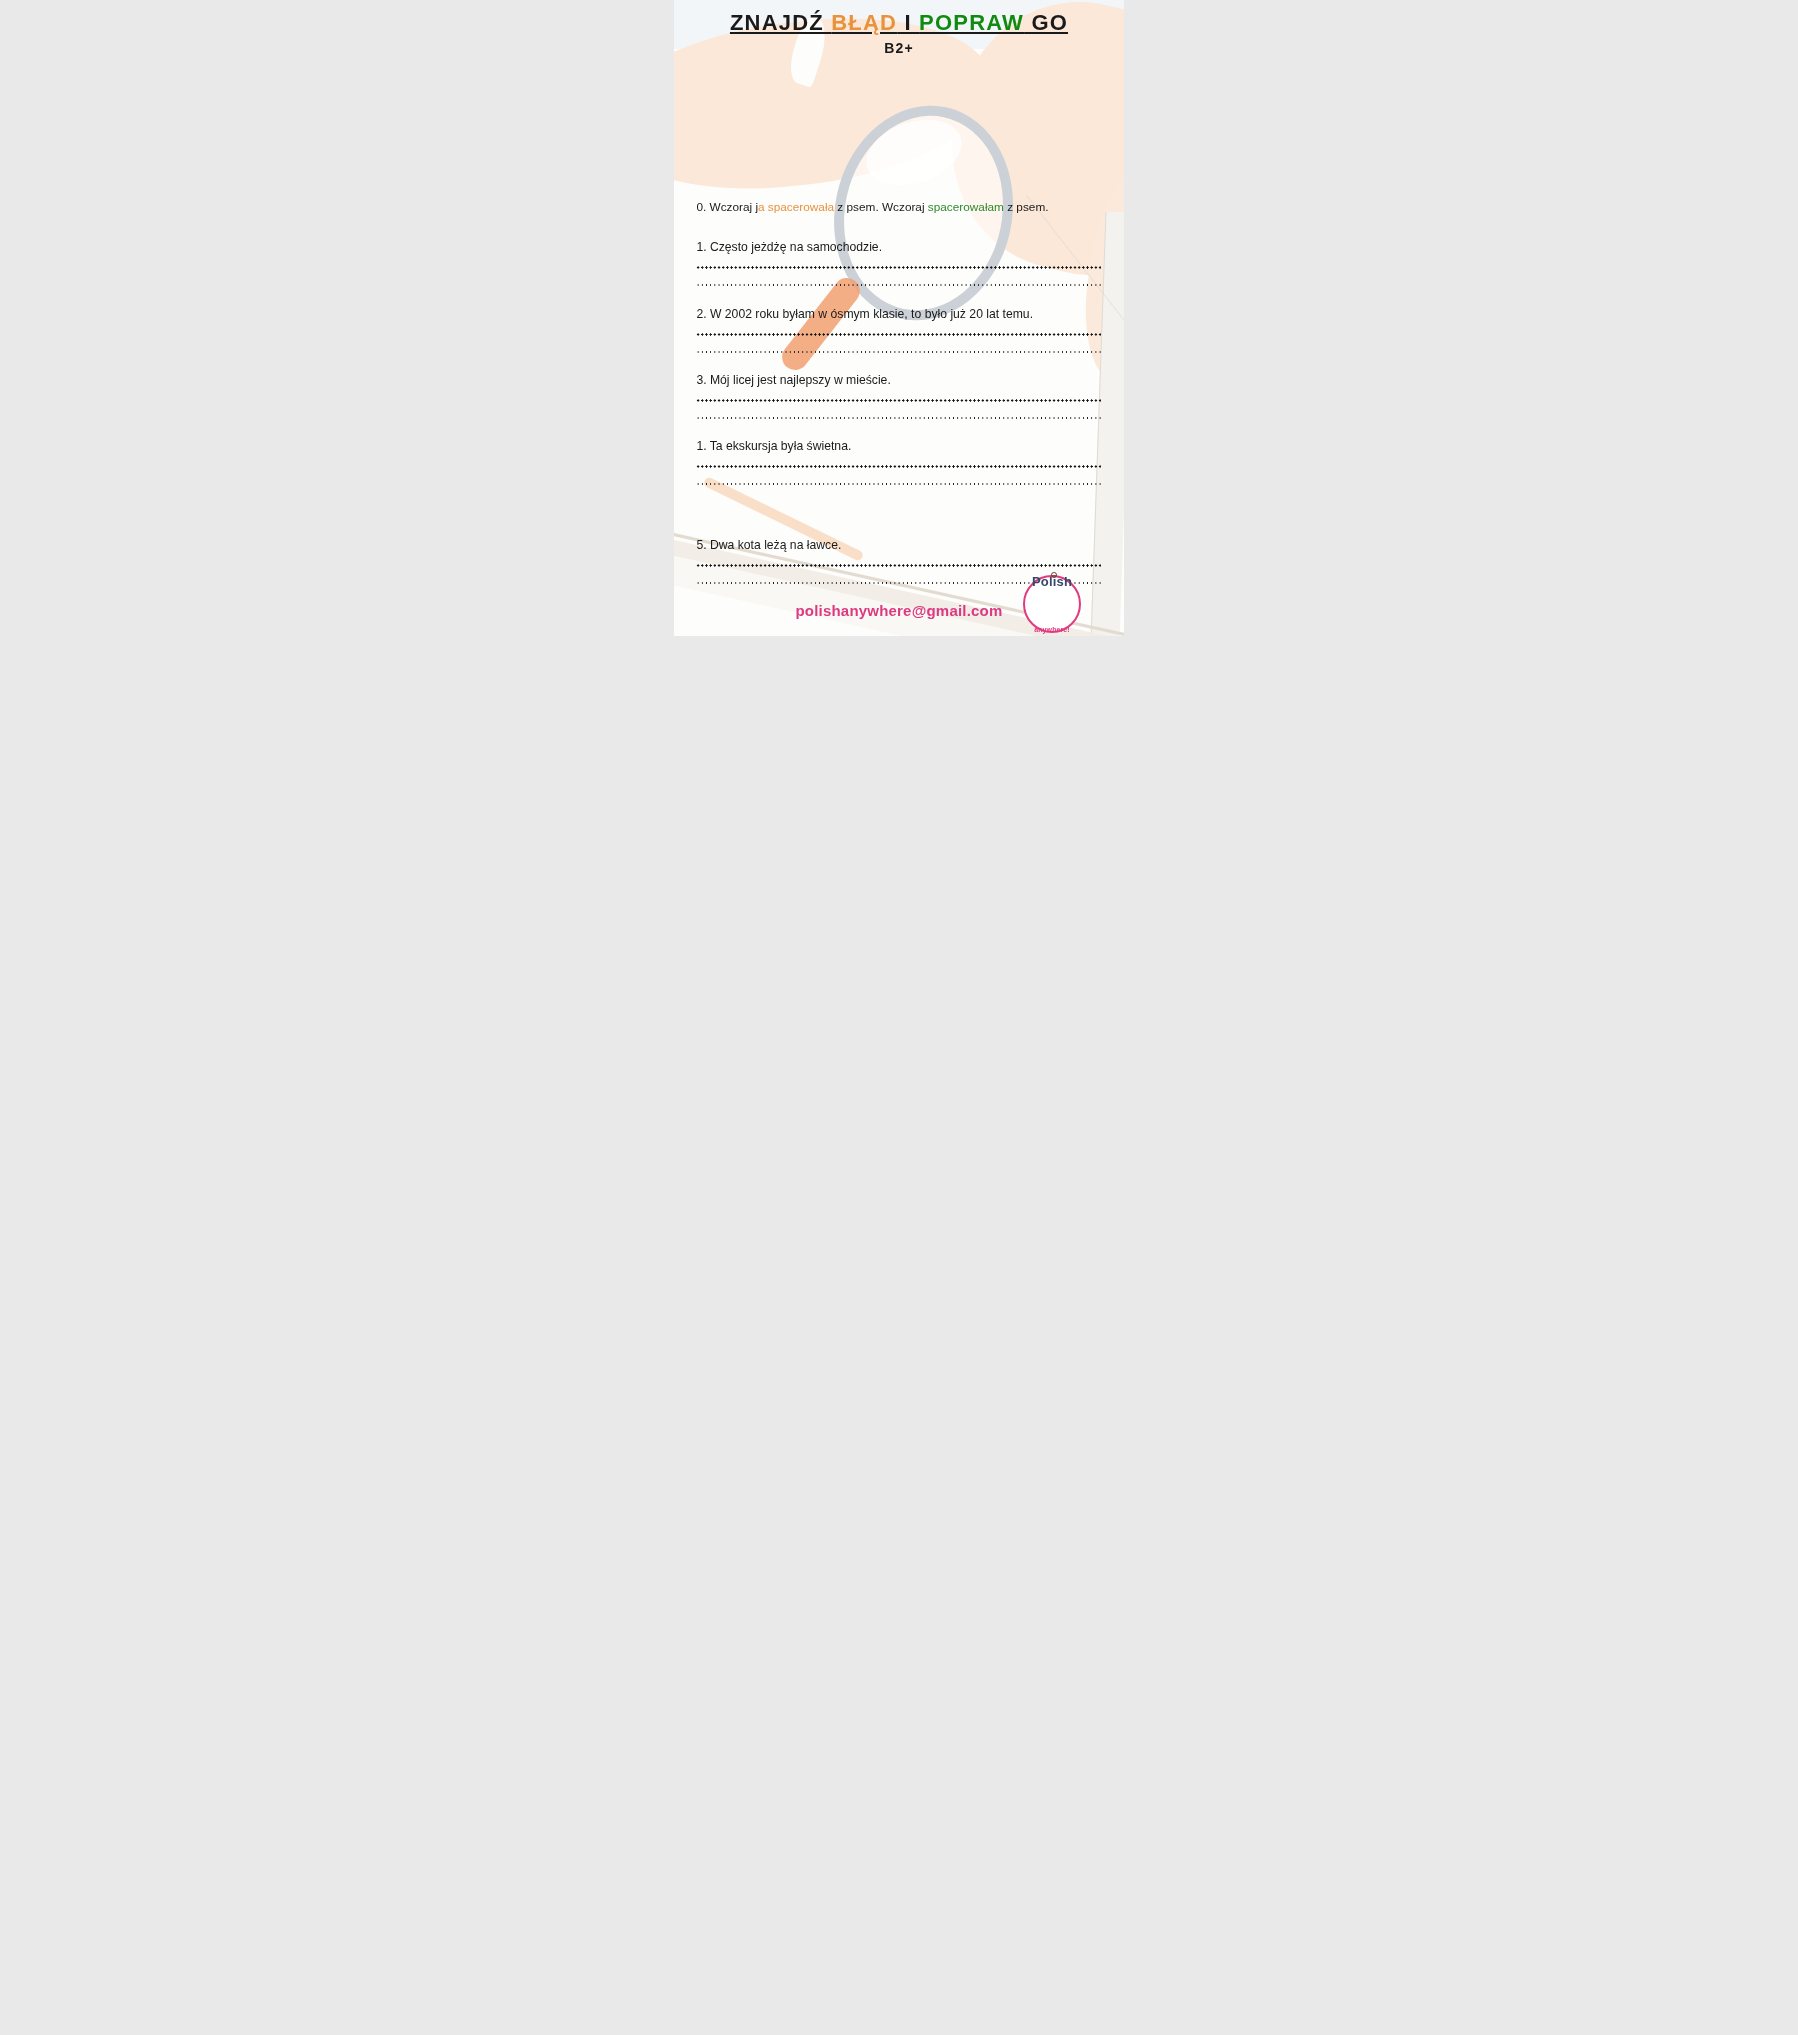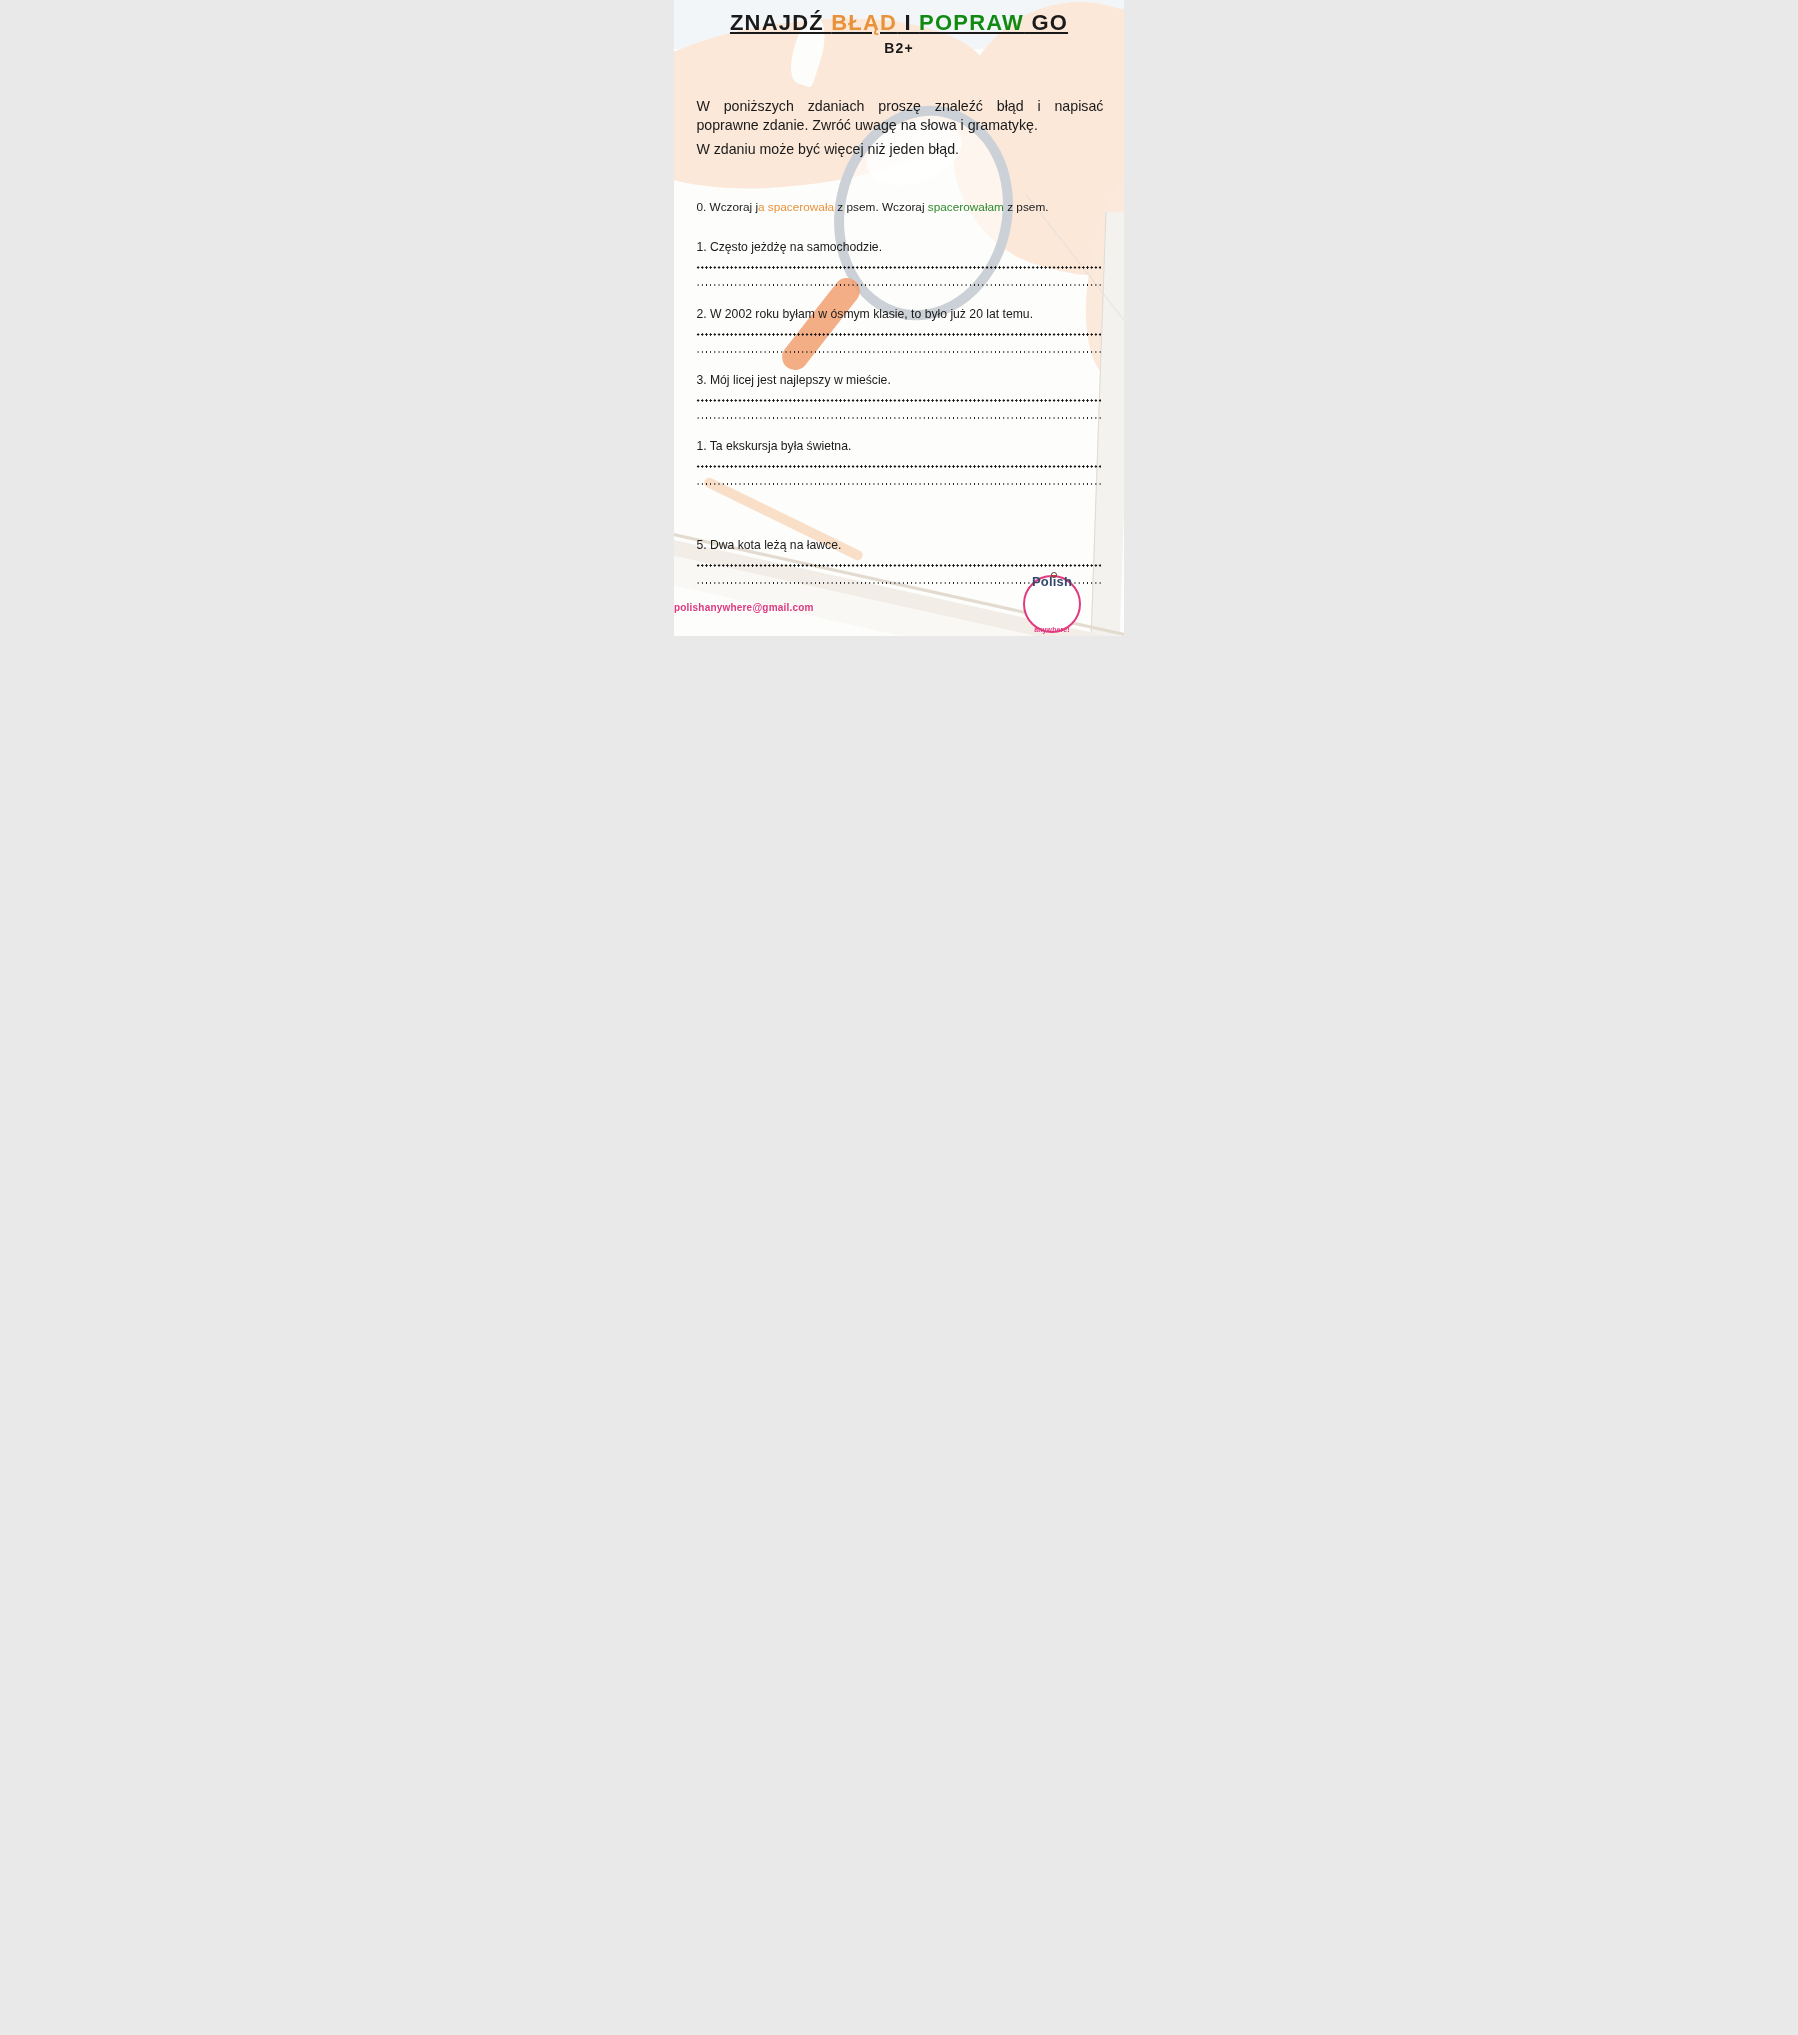--- a/index.html
+++ b/index.html
@@ -55,21 +55,21 @@
   #exercises .exercise:nth-child(2){top:307px;}
   #exercises .exercise:nth-child(3){top:373px;}
   #exercises .exercise:nth-child(4){top:439px;}
   #exercises .exercise:nth-child(5){top:506px;margin-top:32px;}
   .sentence{font-size:12.2px;line-height:1.25;white-space:nowrap;}
   .dotline{height:4.5px;margin-top:9.8px;width:405px;
     background-image:radial-gradient(1px 1.3px at 50% 50%, var(--dot-black) 86%, transparent 94%);
     background-size:4.2px 4.5px;background-repeat:repeat-x;background-position:left center;}
   .dotline2{margin-top:13.4px;width:407px;}
 
-  .email{position:absolute;left:0;top:602px;width:100%;font-size:10px;font-weight:600;color:var(--email-pink);letter-spacing:0.2px;}
+  .email{position:absolute;left:0;top:602px;width:100%;text-align:center;font-size:15px;font-weight:600;color:var(--email-pink);letter-spacing:0.2px;}
 
   .logo{position:absolute;left:349px;top:575px;width:58px;height:58px;background:#fff;border:2px solid var(--logo-pink);
     border-radius:50%;display:flex;flex-direction:column;align-items:center;justify-content:center;z-index:3;gap:36px;}
   .logo-word{position:relative;font-size:13px;font-weight:bold;color:var(--logo-navy);letter-spacing:0.2px;line-height:1;}
   .logo-flag{position:absolute;left:19px;top:-3.3px;width:5.7px;height:5.7px;border-radius:50%;border:0.6px solid #4a4a4a;
     background:linear-gradient(to bottom,#fff 0 49%, var(--flag-red) 49% 100%);}
   .logo-tagline{font-size:7px;font-weight:600;color:var(--logo-pink);margin-top:1.6px;letter-spacing:0.1px;}
 </style>
 </head>
 <body>
@@ -90,25 +90,20 @@
   <div class="deco paper-band1"></div>
   <div class="deco paper-band2"></div>
   <div class="deco paper-band3"></div>
 
   <div class="content">
 
     <h1 class="title" id="title"><span class="seg-black">ZNAJDŹ </span><span class="seg-orange">BŁĄD</span><span class="seg-black"> I </span><span class="seg-green">POPRAW</span><span class="seg-black"> GO</span></h1>
 
     <div class="level">B2+</div>
 
-    <div class="instructions">
-      <div class="instr-justify">W poniższych zdaniach proszę znaleźć błąd i napisać</div>
-      <div>poprawne zdanie. Zwróć uwagę na słowa i gramatykę.</div>
-      <div class="instr-line3">W zdaniu może być więcej niż jeden błąd.</div>
-    </div>
 
     <div class="example" id="example"><span class="seg-black">0. Wczoraj j</span><span class="seg-orange">a spacerowała</span><span class="seg-black"> z psem. Wczoraj </span><span class="seg-green">spacerowałam</span><span class="seg-black"> z psem.</span></div>
 
     <div id="exercises">
       <div class="exercise">
         <div class="sentence">1. Często jeżdżę na samochodzie.</div>
         <div class="dotline"></div>
         <div class="dotline dotline2"></div>
       </div>
 

